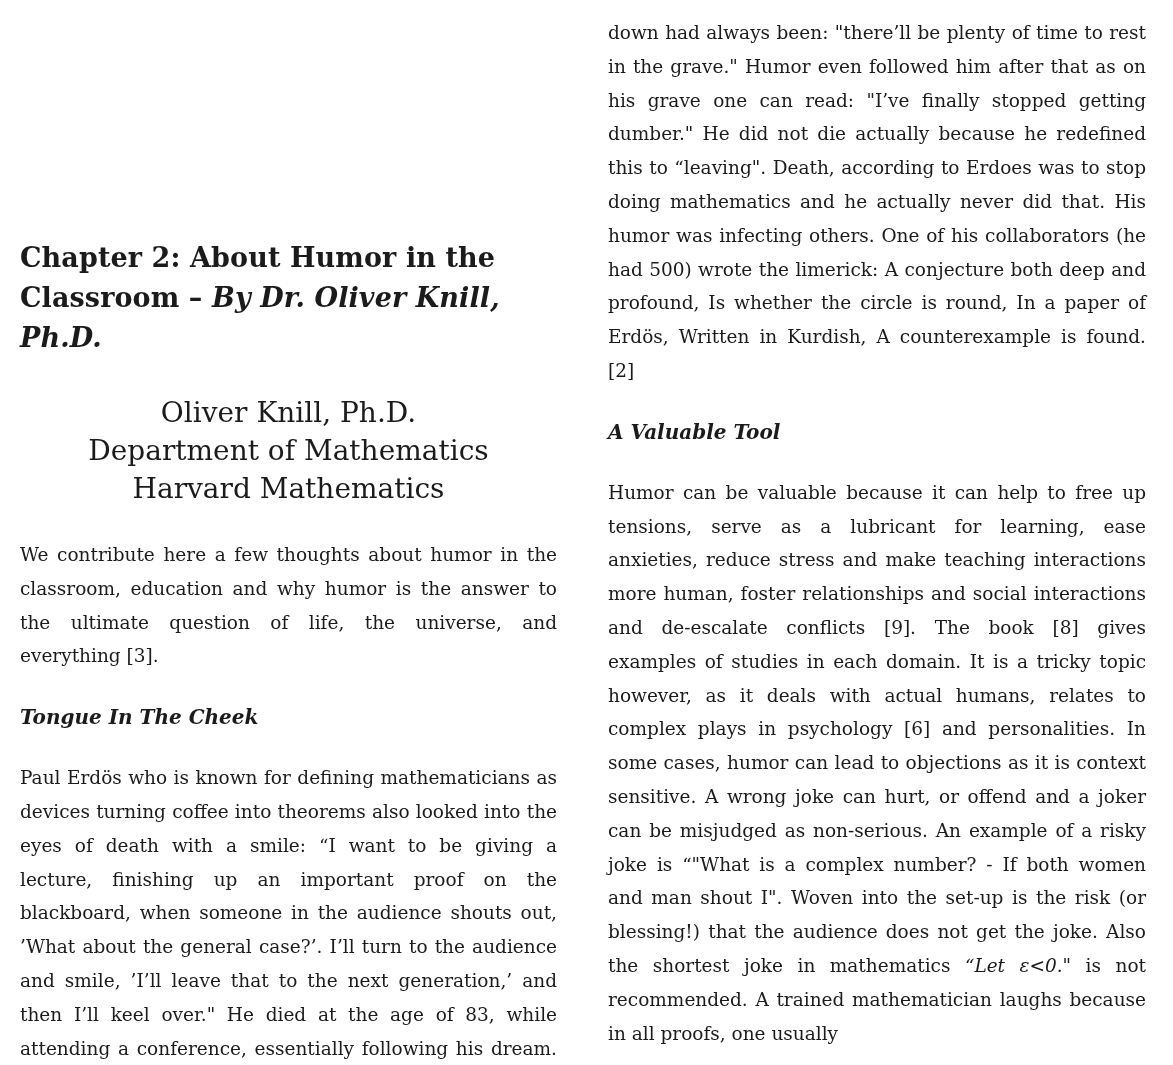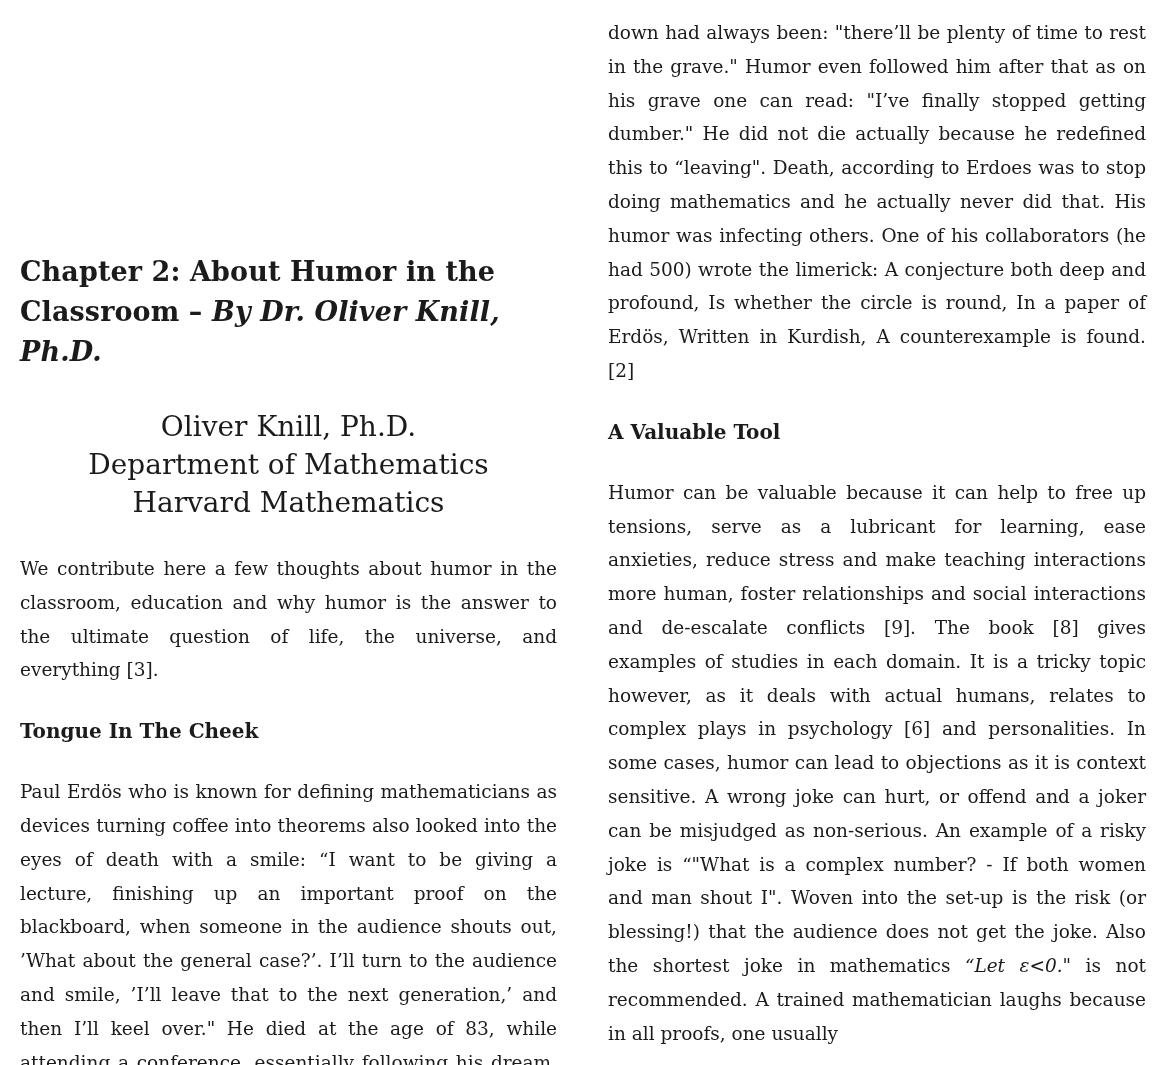--- a/index.html
+++ b/index.html
@@ -28,21 +28,20 @@
     margin-left: 51px;
     padding-top: 16px;
     flex: none;
   }
   .chapter-title {
     font-size: 27px;
     line-height: 40px;
     font-weight: 700;
     text-align: left;
     letter-spacing: 0.1px;
-    margin-top: 14px;
   }
   .chapter-title .byline-italic { font-style: italic; }
   .author-block {
     margin-top: 36px;
     text-align: center;
     font-size: 28px;
     line-height: 38px;
     font-weight: 400;
   }
   .body-par {
@@ -52,20 +51,21 @@
     text-align: justify;
     font-weight: 400;
   }
   .col-right .body-par.first { margin-top: 0; }
   .section-heading {
     margin-top: 30px;
     font-size: 20px;
     line-height: 28px;
     font-weight: 700;
     text-align: left;
+    font-style: italic;
   }
   .inline-italic { font-style: italic; }
 </style>
 </head>
 <body>
 
 <div class="page">
 
   <div class="col-left">
 

